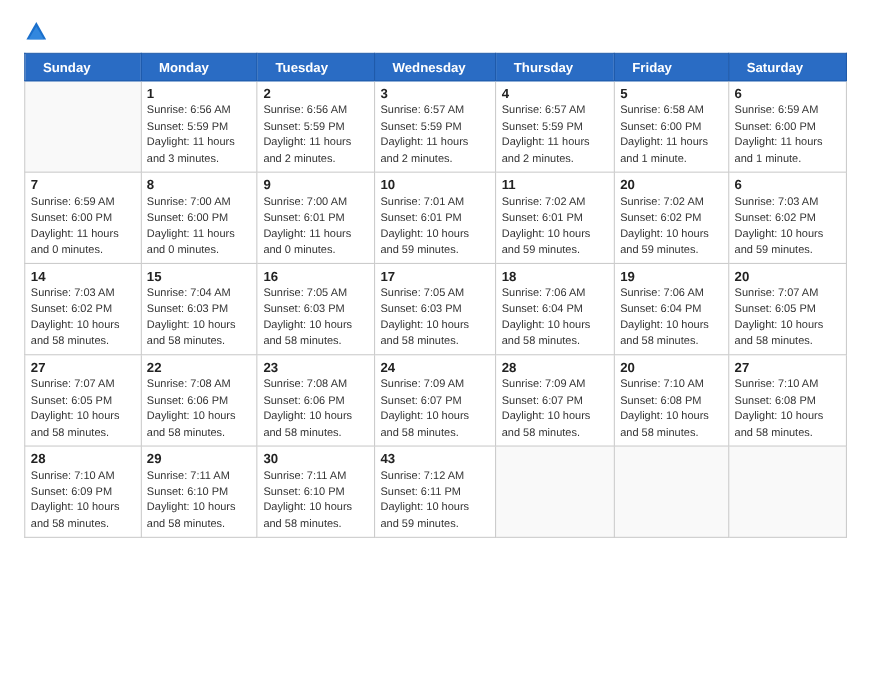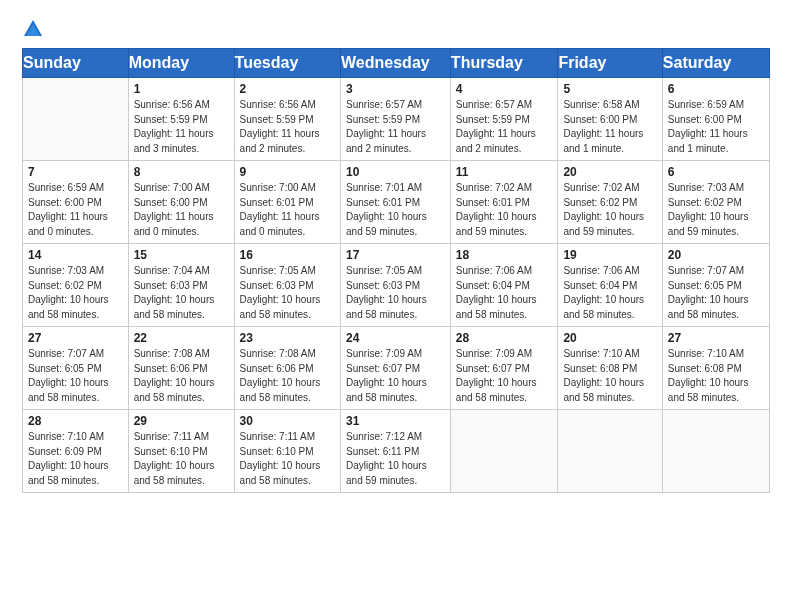--- a/index.html
+++ b/index.html
@@ -51,23 +51,23 @@
       color: #555;
     }
     .calendar-table {
       width: 100%;
       border-collapse: collapse;
       border: 1px solid #ccc;
     }
     .calendar-table th {
       background-color: #2a6cc4;
       color: white;
-      font-size: 16px;
+      font-size: 12px;
       font-weight: bold;
-      padding: 5px 0;
+      padding: 5px 16px;
       text-align: left;
       border: 1px solid #1f5aaa;
     }
     .calendar-table td {
       vertical-align: top;
       padding: 4px 5px;
       border: 1px solid #ccc;
       width: 113px;
       min-height: 80px;
       font-size: 10px;
@@ -338,21 +338,21 @@
 and 58 minutes.</div>
           </td>
           <td>
             <span class="day-number">30</span>
             <div class="day-info" style="white-space: pre-line;">Sunrise: 7:11 AM
 Sunset: 6:10 PM
 Daylight: 10 hours
 and 58 minutes.</div>
           </td>
           <td>
-            <span class="day-number">31</span>
+            <span class="day-number">43</span>
             <div class="day-info" style="white-space: pre-line;">Sunrise: 7:12 AM
 Sunset: 6:11 PM
 Daylight: 10 hours
 and 59 minutes.</div>
           </td>
           <td class="empty"></td>
           <td class="empty"></td>
           <td class="empty"></td>
         </tr>
       </tbody>

